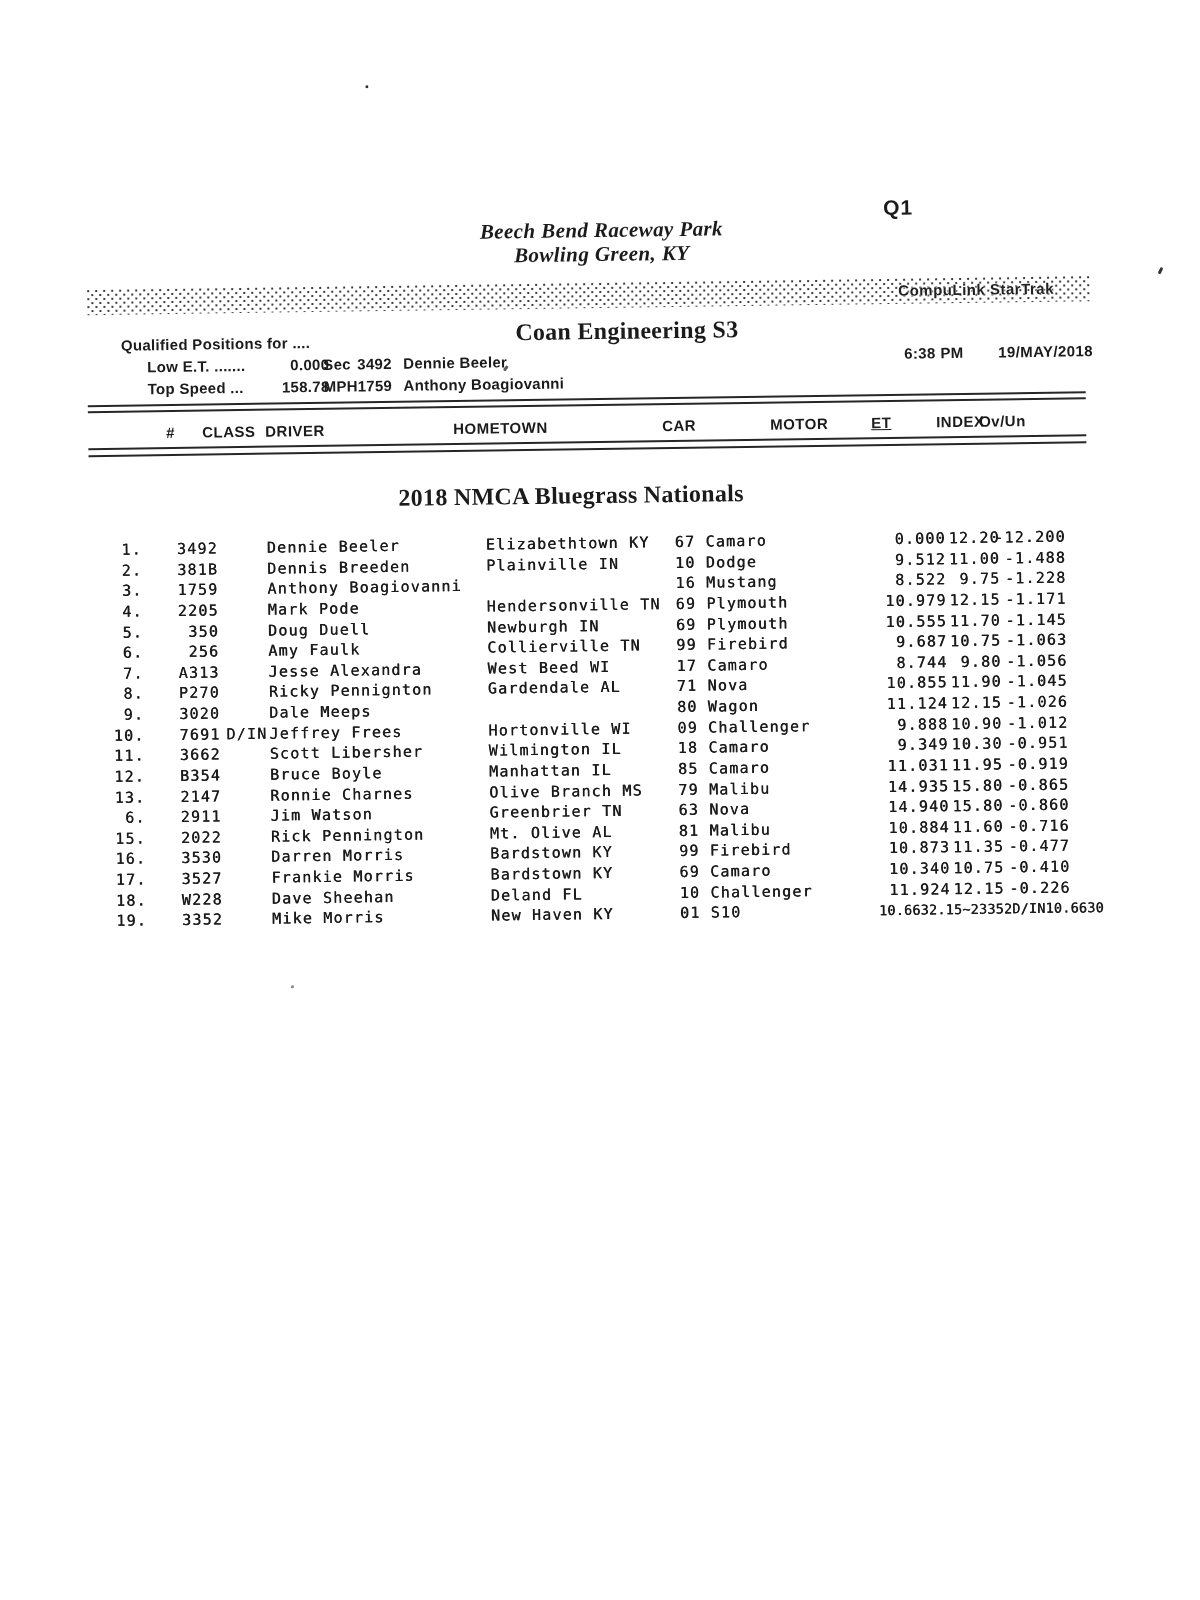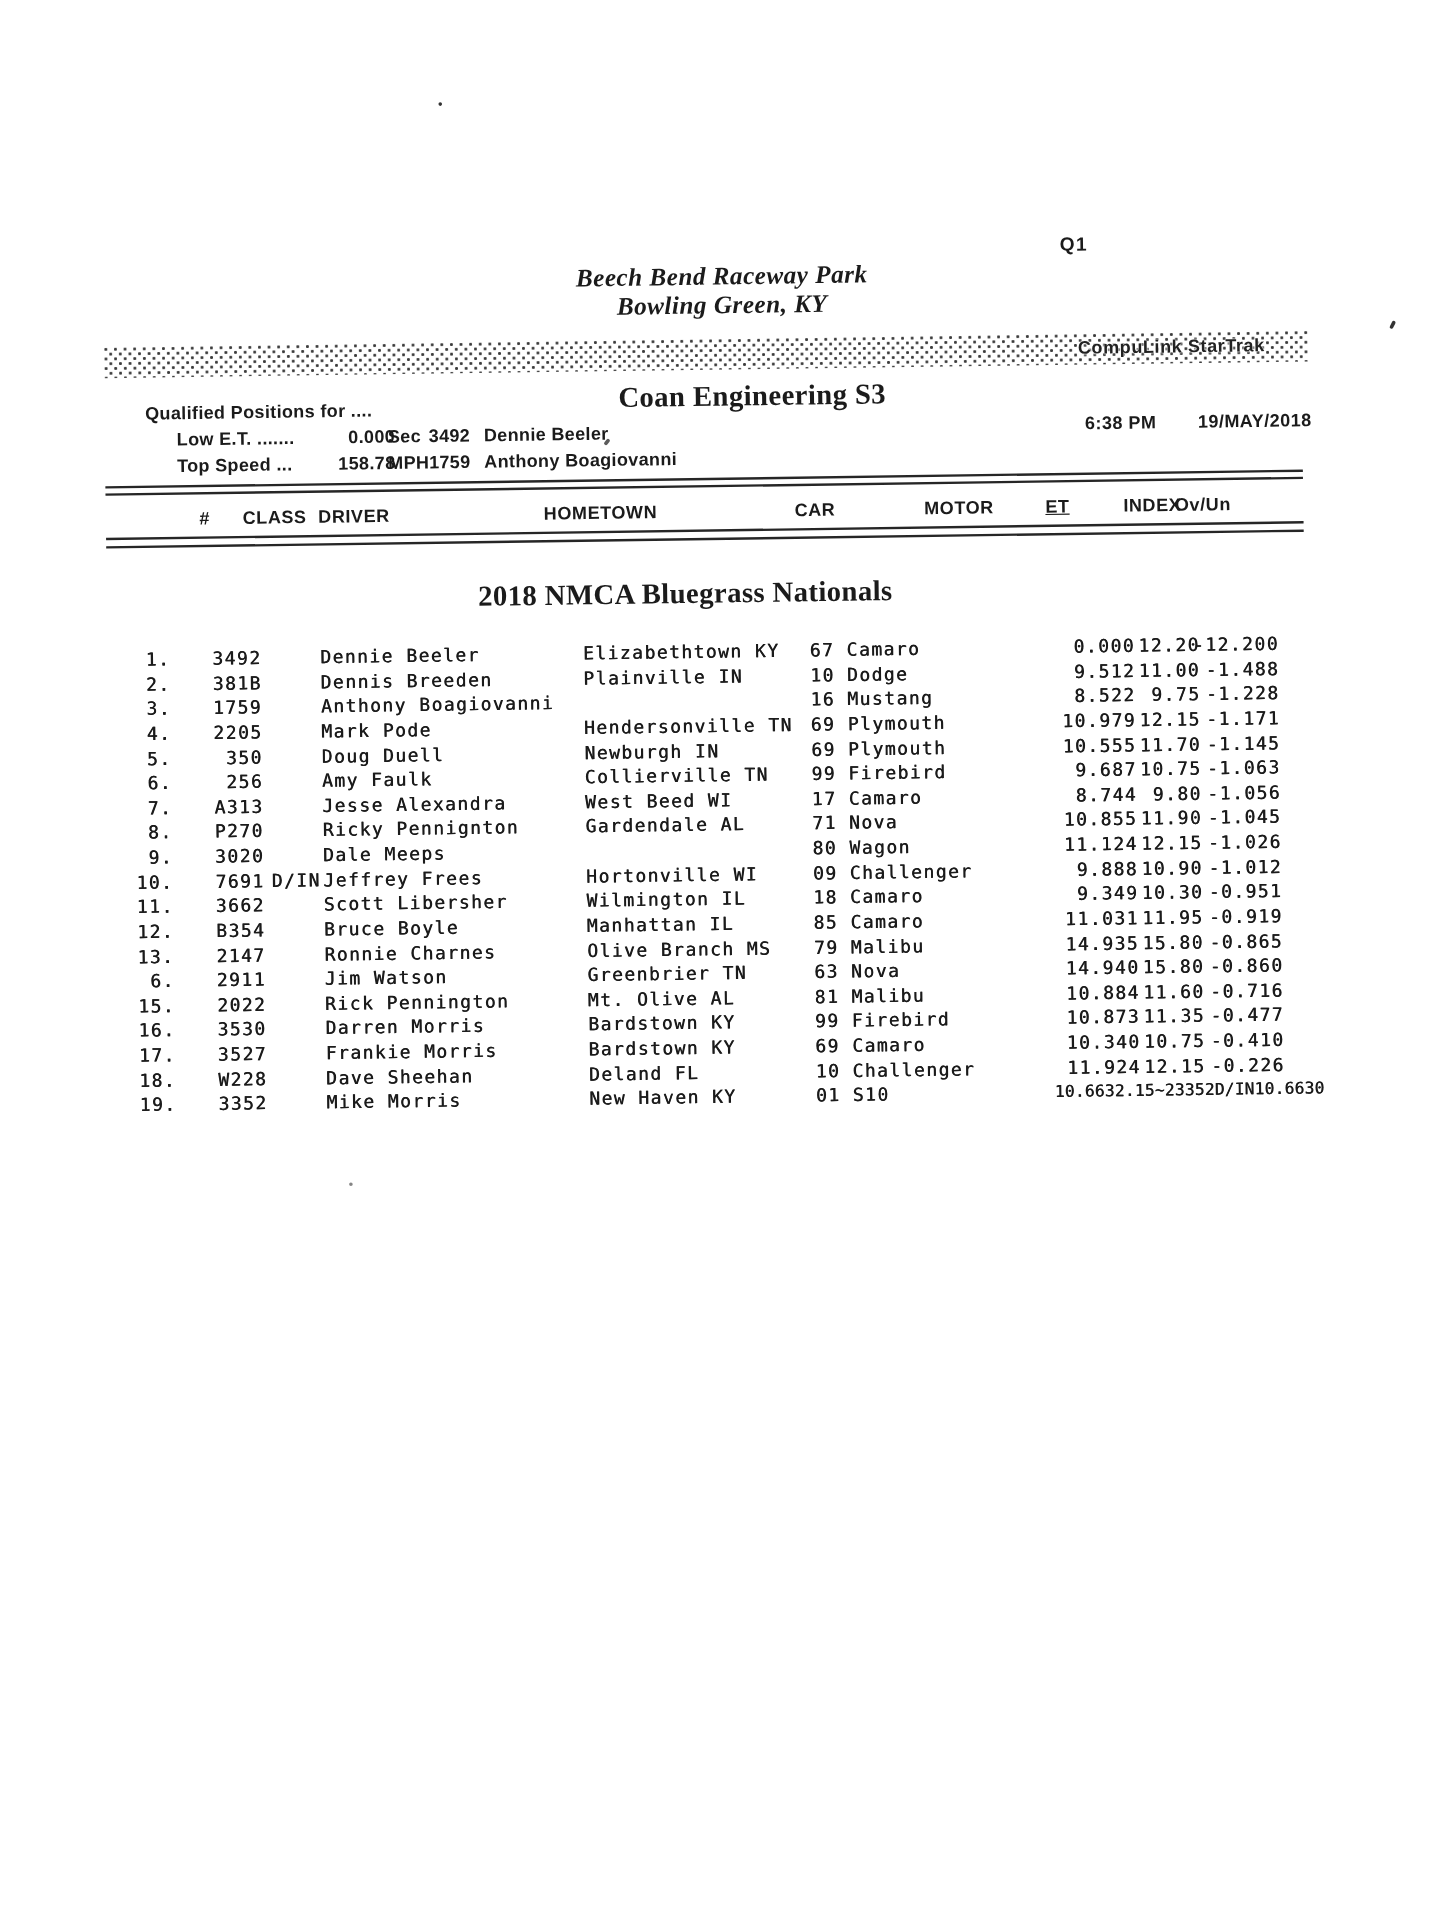--- a/index.html
+++ b/index.html
@@ -2,21 +2,21 @@
 <html><head>
 <meta charset="utf-8">
 <style>
   html,body{margin:0;padding:0;background:#ffffff;}
   .sheet{position:relative;width:1200px;height:1600px;background:#ffffff;overflow:hidden;color:#1b1b1b;}
   .scan{position:absolute;left:0;top:0;width:1200px;height:1600px;transform:rotate(-0.8deg);transform-origin:100px 420px;}
   .abs{position:absolute;white-space:nowrap;}
   .sans{font-family:"Liberation Sans",sans-serif;}
   .serif{font-family:"Liberation Serif",serif;}
   .mono{font-family:"DejaVu Sans Mono",monospace;text-shadow:0.4px 0 0 currentColor;}
-  .page-code{left:886px;top:207px;font-size:16px;letter-spacing:1px;font-weight:600;}
+  .page-code{left:886px;top:207px;font-size:21px;letter-spacing:1px;font-weight:600;}
   .track-name{left:34px;top:225px;width:1140px;text-align:center;font-size:21px;font-style:italic;font-weight:600;letter-spacing:0.4px;}
   .track-loc{left:34px;top:249px;width:1140px;text-align:center;font-size:21px;font-style:italic;font-weight:600;letter-spacing:0.4px;}
   .halftone{left:88px;top:289px;width:1004px;height:26px;
     background-image:
       radial-gradient(circle at 2px 2px,#3c3c3c 1.05px,rgba(0,0,0,0) 1.35px),
       radial-gradient(circle at 2px 2px,#3c3c3c 1.05px,rgba(0,0,0,0) 1.35px);
     background-size:8px 8px,8px 8px;background-position:0 0,4px 4px;}
   .brand{left:812px;top:4px;font-size:15px;font-weight:700;letter-spacing:0.5px;color:#222;
     text-shadow:0 0 2px #fff,0 0 2px #fff;}
   .qual-label{left:122px;top:337px;font-size:15px;font-weight:600;letter-spacing:0.3px;}

